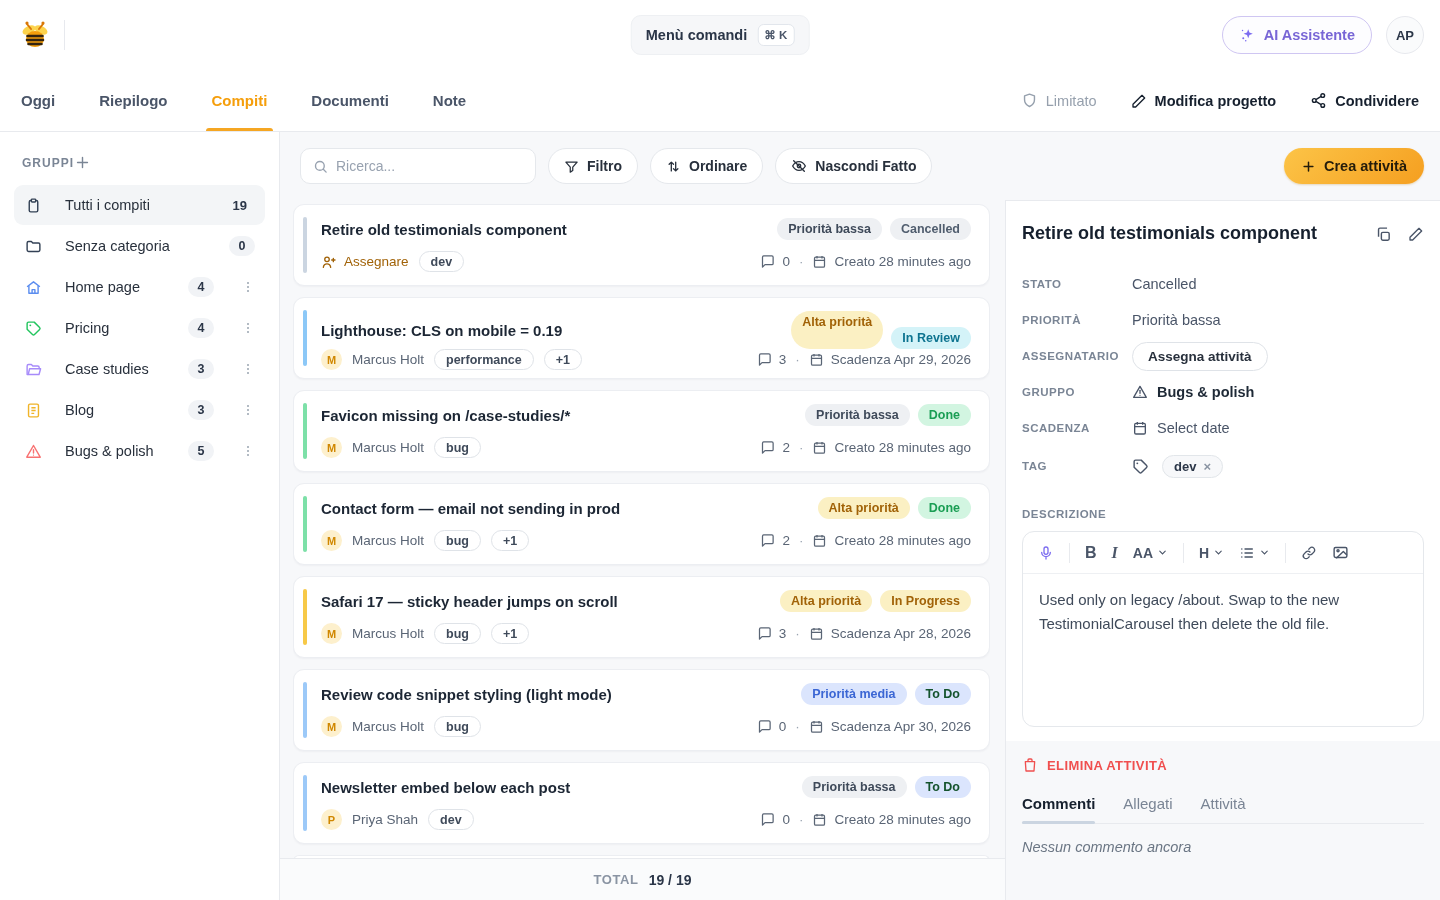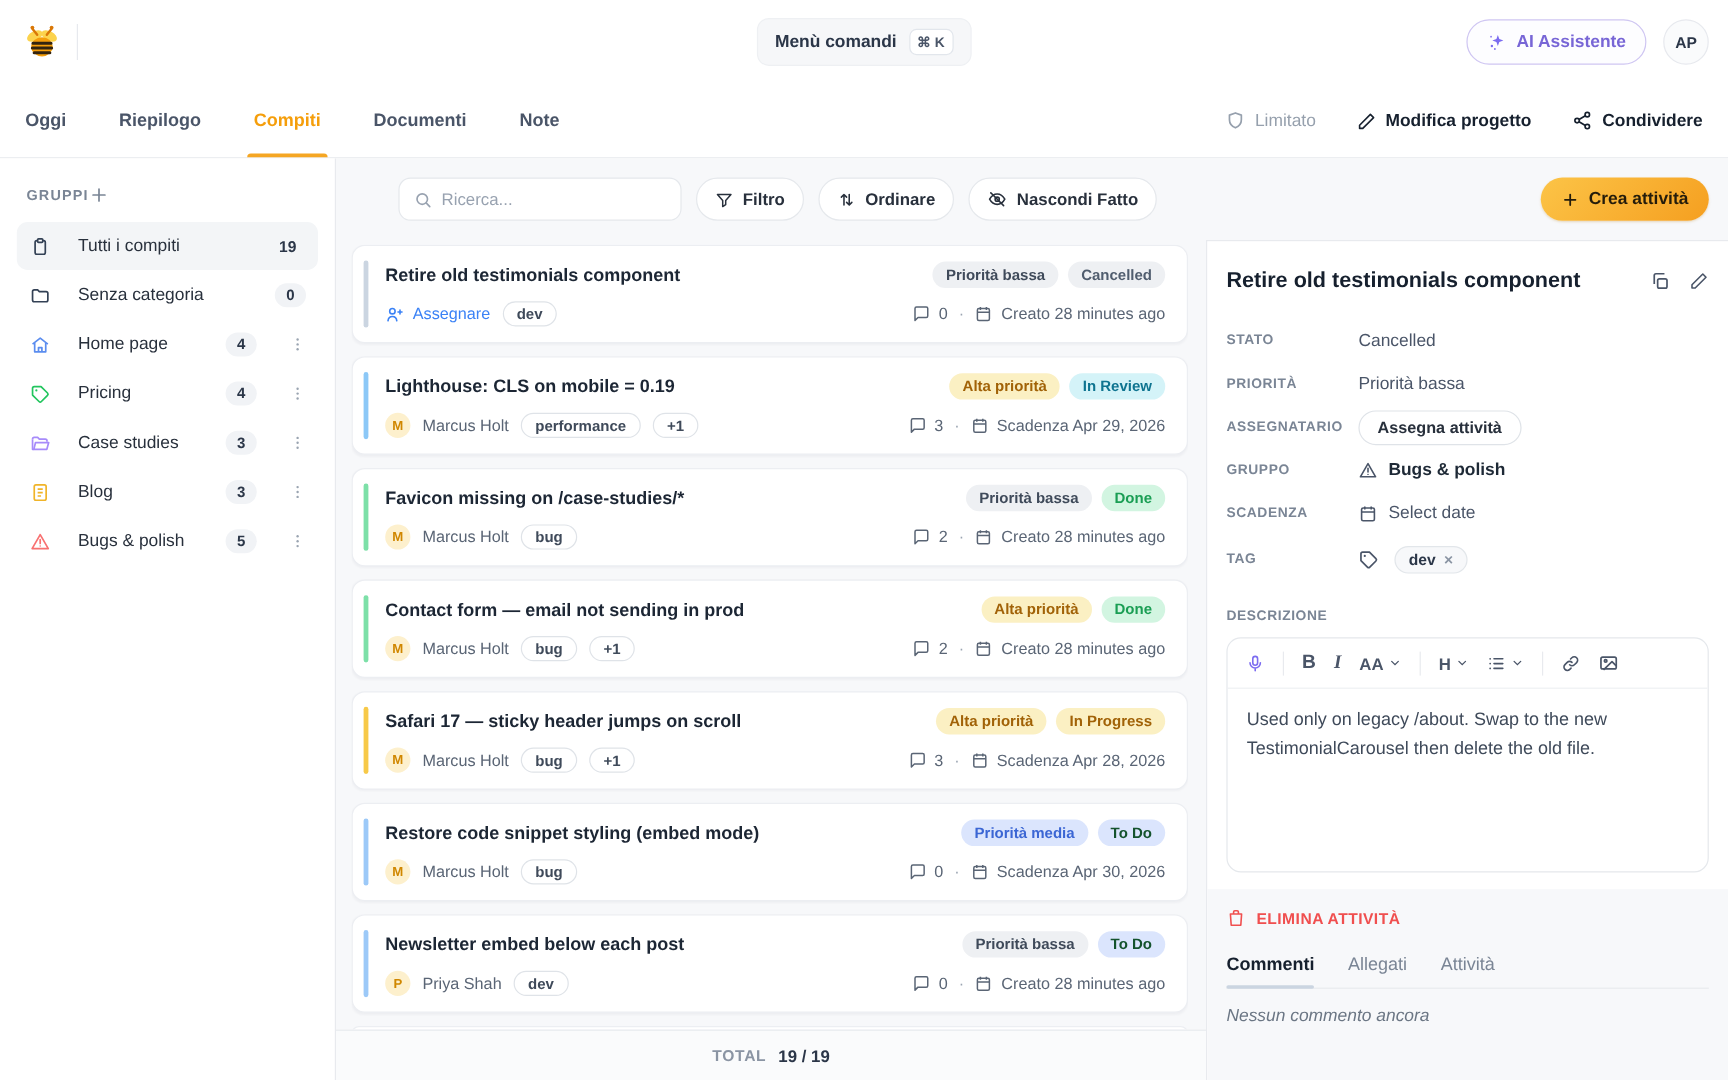--- a/index.html
+++ b/index.html
@@ -50,21 +50,21 @@
   .side-icon { width:18px; display:flex; justify-content:center; }
   .side-label { font-size:14.5px; font-weight:500; color:#28303c; }
   .side-count { margin-left:auto; font-size:13px; font-weight:600; color:#2b3648; }
   .side-count.pill { background:#f1f3f6; border-radius:10px; min-width:26px; text-align:center; padding:3px 8px; }
   .side-count.plain { padding-right:8px; }
   .kebab { color:#9aa4b1; margin-left:4px; cursor:pointer; }
 
   
   .list-toolbar { height:68px; display:flex; align-items:center; padding:0 16px 0 20px; gap:12px; }
   .search-box { width:236px; height:36px; background:#fff; border:1px solid #e5e8ec; border-radius:10px;
-    display:flex; align-items:center; gap:8px; padding:0 12px;margin-left:32px; }
+    display:flex; align-items:center; gap:8px; padding:0 12px; }
   .search-box input { border:none; outline:none; font-size:14px; color:#2b3648; width:100%; background:transparent;
     font-family:"Liberation Sans", sans-serif; }
   .search-box input::placeholder { color:#98a2b0; }
   .tool-btn { height:36px; background:#fff; border:1px solid #e5e8ec; border-radius:18px; display:flex;
     align-items:center; gap:8px; padding:0 15px; font-size:14px; font-weight:600; color:#28303c; cursor:pointer; }
   .create-btn { margin-left:auto; height:36px; border:none; border-radius:18px; display:flex; align-items:center; gap:8px;
     padding:0 17px; font-size:14.5px; font-weight:700; color:#241c0b; cursor:pointer;
     background:linear-gradient(135deg,#fcc447 0%,#f59f20 100%); box-shadow:0 1px 2px rgba(180,120,10,.25); }
 
   
@@ -78,26 +78,26 @@
   .ac-gray{background:#cbd5e1} .ac-sky{background:#8cc8f7} .ac-green{background:#7de0a8}
   .ac-amber{background:#f7c948} .ac-blue{background:#9cc9f8}
   .card-top, .card-bot { display:flex; align-items:center; justify-content:space-between; }
   .task-title { font-size:15px; font-weight:700; color:#1c2634; }
   .pills { display:flex; gap:8px; }
   .pill { font-size:12.5px; font-weight:600; border-radius:999px; padding:4px 11px; white-space:nowrap; }
   .p-low   { background:#eef0f3; color:#3f4a5a; }
   .p-high  { background:#fbf0c3; color:#a16207; }
   .p-med   { background:#dbe5fd; color:#3b66d4; }
   .s-cancelled { background:#eef0f3; color:#505d6e; }
-  .s-review    { background:#d4f3f8; color:#0e7490; }
+  .s-review    { background:#d4f3f8; color:#0e7490;margin-top:16px; }
   .s-done      { background:#d2f5e1; color:#1a9e54; }
   .s-progress  { background:#fbf0c3; color:#a16207; }
   .s-todo      { background:#dbe5fd; color:#14532d; }
   .bot-left { display:flex; align-items:center; gap:10px; color:#5a6575; font-size:13.5px; }
-  .assign-link { display:flex; gap:7px; color:#3b82f6; cursor:pointer; }
+  .assign-link { display:flex; gap:7px; color:#a16207; cursor:pointer; }
   .avatar-sm { width:21px; height:21px; border-radius:50%; background:#fdf0cd; color:#d08700;
     font-size:11px; font-weight:700; display:flex; align-items:center; justify-content:center; }
   .tag-chip { border:1px solid #dfe3e8; background:#fff; border-radius:999px; padding:2.5px 11px;
     font-size:12.5px; font-weight:600; color:#3f4a5a; }
   .bot-right { display:flex; align-items:center; gap:7px; color:#5a6575; font-size:13.5px; }
   .dot-sep { color:#9aa4b1; margin:0 2px; }
   .card-sliver { flex:0 0 6px; background:#fff; border:1px solid #eceef2; border-bottom:none; border-radius:11px 11px 0 0; }
   .list-footer { height:42px; margin:0 -15px 0 -13px; border-top:1px solid #e8eaee; background:#fafbfc;
     display:flex; align-items:center; justify-content:center; gap:10px; }
   .lf-label { font-size:13px; font-weight:700; letter-spacing:.6px; color:#8a94a3; }
@@ -570,21 +570,21 @@
                     </svg>
                 </span>
                 <span>Scadenza Apr 28, 2026</span>
               </div>
             </div>
           </div>
 
           <div class="card">
             <span class="accent ac-blue"></span>
             <div class="card-top">
-              <div class="task-title">Restore code snippet styling (embed mode)</div>
+              <div class="task-title">Review code snippet styling (light mode)</div>
               <div class="pills">
                 <span class="pill p-med">Priorità media</span>
                 <span class="pill s-todo">To Do</span>
               </div>
             </div>
             <div class="card-bot">
               <div class="bot-left">
                 <span class="avatar-sm">M</span>
                 <span>Marcus Holt</span>
                 <span class="tag-chip">bug</span>

